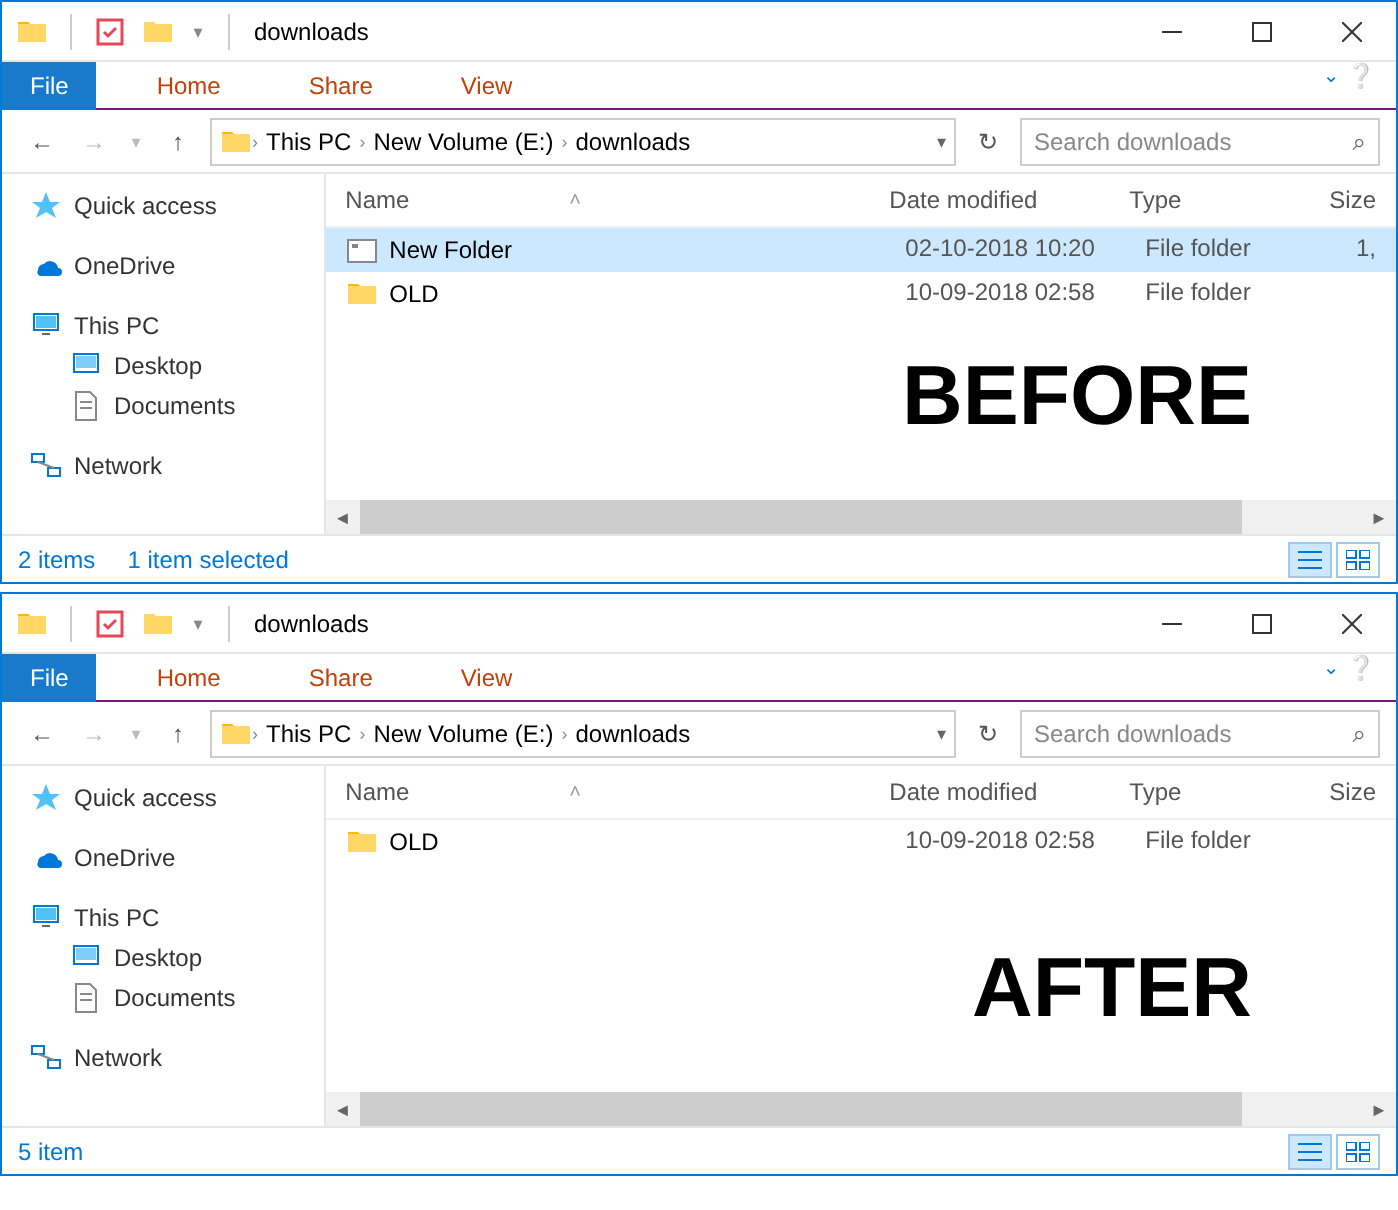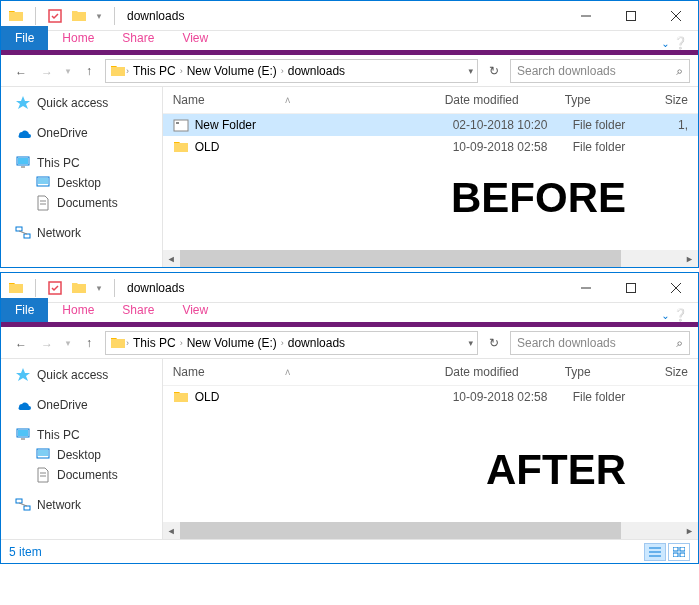--- a/index.html
+++ b/index.html
@@ -5,23 +5,23 @@
 * { margin:0; padding:0; box-sizing:border-box; font-family:"Segoe UI",sans-serif; font-size:12px; }
 body { background:#fff; width:699px; }
 .window { border:1px solid #0078d7; background:#fff; margin-bottom:4px; }
 .titlebar { height:30px; display:flex; align-items:center; background:#fff; border-bottom:1px solid #e5e5e5; }
 .qat { display:flex; align-items:center; padding-left:4px; gap:2px; }
 .qat-item { width:22px; height:22px; display:flex; align-items:center; justify-content:center; }
 .divider { width:1px; height:18px; background:#ccc; margin:0 6px; }
 .title { margin-left:6px; flex:1; }
 .win-controls { display:flex; }
 .win-btn { width:45px; height:30px; display:flex; align-items:center; justify-content:center; }
-.ribbon { height:24px; display:flex; align-items:flex-end; border-bottom:5px solid #701a75; }
+.ribbon { height:24px; display:flex; align-items:flex-start; border-bottom:1px solid #701a75;gap:16px; }
 .file-tab { background:#1979ca; color:#fff; padding:0 14px; height:24px; display:flex; align-items:center; }
-.tab { padding:0 14px; color:#ec4899; height:24px; display:flex; align-items:center; }
+.tab { padding:0 14px; color:#c2410c; height:24px; display:flex; align-items:center; }
 .expand-area { flex:1; display:flex; justify-content:flex-end; align-items:center; padding-right:10px; color:#0078d7; }
 .navbar { height:32px; display:flex; align-items:center; padding:4px 8px; gap:4px; border-bottom:1px solid #e5e5e5; }
 .nav-arrows { display:flex; gap:2px; align-items:center; }
 .nav-btn { width:24px; height:24px; display:flex; align-items:center; justify-content:center; color:#555; }
 .nav-btn.disabled { color:#bbb; }
 .address-bar { flex:1; height:24px; border:1px solid #ccc; display:flex; align-items:center; padding:0 4px; background:#fff; }
 .crumb { padding:0 4px; display:flex; align-items:center; gap:4px; }
 .crumb-sep { color:#888; font-size:9px; }
 .search-box { width:180px; height:24px; border:1px solid #ccc; display:flex; align-items:center; padding:0 6px; color:#888; justify-content:space-between; }
 .refresh-btn { width:24px; height:24px; display:flex; align-items:center; justify-content:center; color:#555; }
@@ -30,21 +30,21 @@
 .side-item { display:flex; align-items:center; gap:6px; padding:2px 0; color:#333; }
 .side-item.indent { padding-left:20px; }
 .side-group { margin-bottom:10px; }
 .main-area { flex:1; display:flex; flex-direction:column; position:relative; }
 .col-headers { display:flex; padding:6px 10px; border-bottom:1px solid #f0f0f0; color:#555; }
 .col-name { width:272px; display:flex; align-items:center; gap:80px; }
 .col-date { width:120px; }
 .col-type { width:100px; }
 .col-size { flex:1; text-align:right; }
 .file-list { flex:1; padding:0; position:relative; }
-.file-row { display:flex; padding:3px 10px; align-items:center; }
+.file-row { display:flex; padding:3px 10px; align-items:flex-start; }
 .file-row.selected { background:#cce8ff; }
 .file-name-cell { width:280px; display:flex; align-items:center; gap:6px; }
 .file-date-cell { width:120px; color:#555; }
 .file-type-cell { width:100px; color:#555; }
 .file-size-cell { flex:1; text-align:right; color:#555; }
 .overlay-label { position:absolute; right:72px; top:60px; font-size:42px; font-weight:900; font-family:Arial,sans-serif; }
 .hscroll { display:flex; align-items:center; background:#f0f0f0; height:17px; }
 .hscroll-arrow { width:17px; height:17px; display:flex; align-items:center; justify-content:center; color:#666; font-size:9px; }
 .hscroll-track { flex:1; height:17px; background:#f0f0f0; position:relative; }
 .hscroll-thumb { position:absolute; left:0; top:0; height:17px; width:88%; background:#cdcdcd; }
@@ -229,20 +229,41 @@
       </div>
       <div class="hscroll">
         <div class="hscroll-arrow">◄</div>
         <div class="hscroll-track">
             <div class="hscroll-thumb"></div>
           </div>
         <div class="hscroll-arrow">►</div>
       </div>
     </div>
   </div>
+  <div class="statusbar">
+    <span style="color:#0078d7;">2 items</span>
+    <span style="color:#0078d7;">1 item selected</span>
+    <div class="status-right">
+      <div class="view-btn active">
+          <svg width="12" height="10">
+            <line x1="0" y1="1" x2="12" y2="1" stroke="#0078d7"></line>
+            <line x1="0" y1="5" x2="12" y2="5" stroke="#0078d7"></line>
+            <line x1="0" y1="9" x2="12" y2="9" stroke="#0078d7"></line>
+          </svg>
+        </div>
+      <div class="view-btn">
+          <svg width="12" height="10">
+            <rect x="0" y="0" width="5" height="4" fill="none" stroke="#0078d7"></rect>
+            <rect x="7" y="0" width="5" height="4" fill="none" stroke="#0078d7"></rect>
+            <rect x="0" y="6" width="5" height="4" fill="none" stroke="#0078d7"></rect>
+            <rect x="7" y="6" width="5" height="4" fill="none" stroke="#0078d7"></rect>
+          </svg>
+        </div>
+    </div>
+  </div>
 </div>
 
 <div class="window">
   <div class="titlebar">
     <div class="qat">
       <div class="qat-item">
           <svg class="folder-icon" viewBox="0 0 16 16">
             <path fill="#ffd766" d="M1 3h5l1 1h8v9H1z"></path>
             <path fill="#ffb900" d="M1 3h5l1 1H1z"></path>
           </svg>

